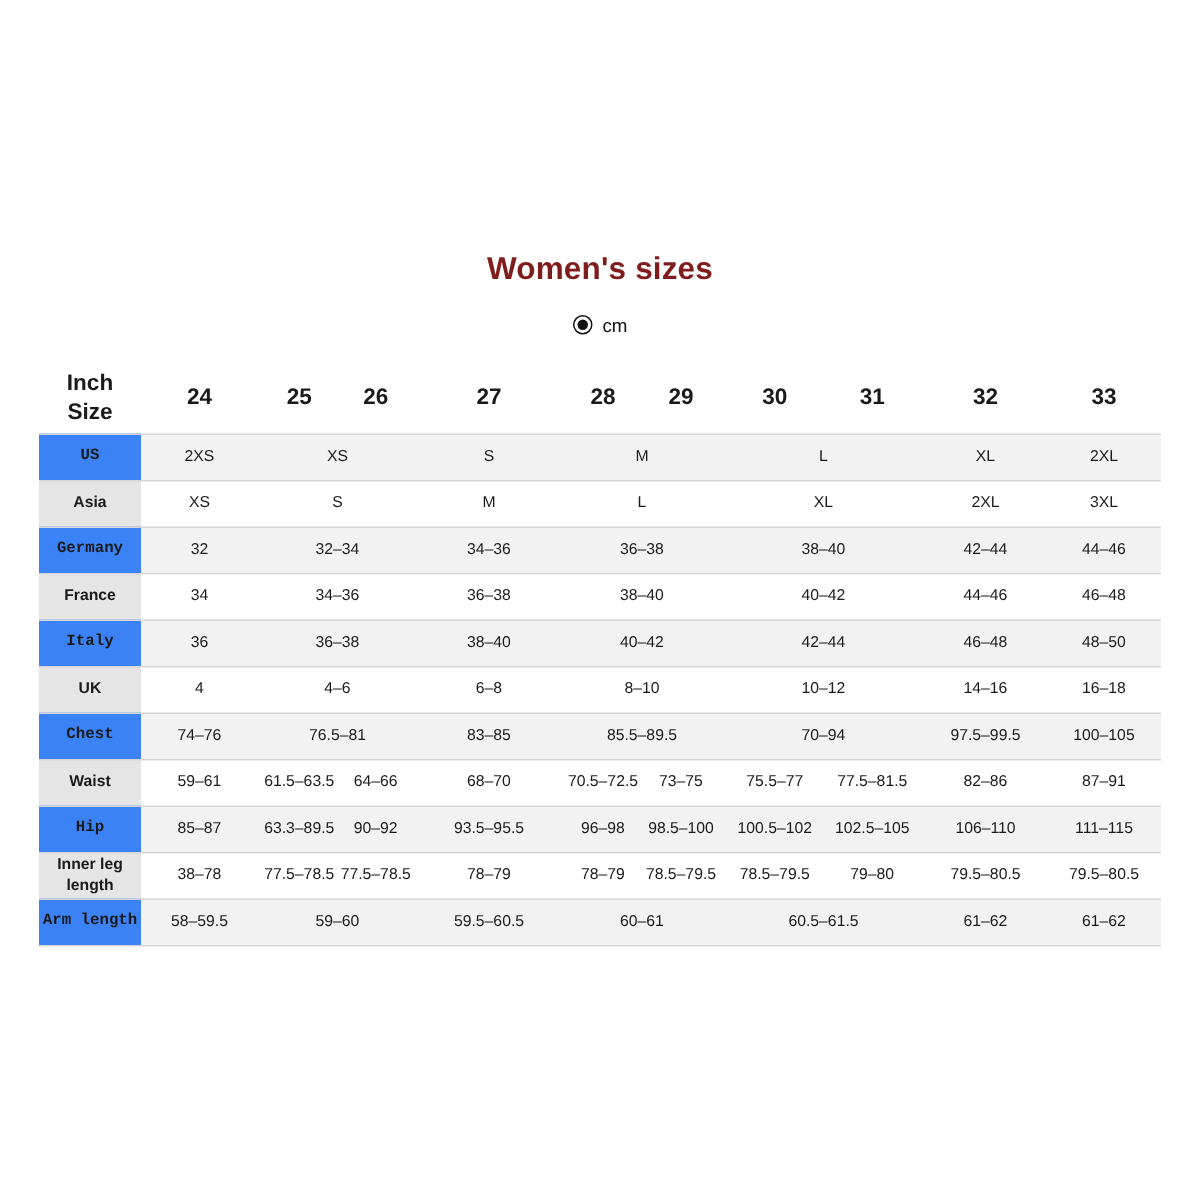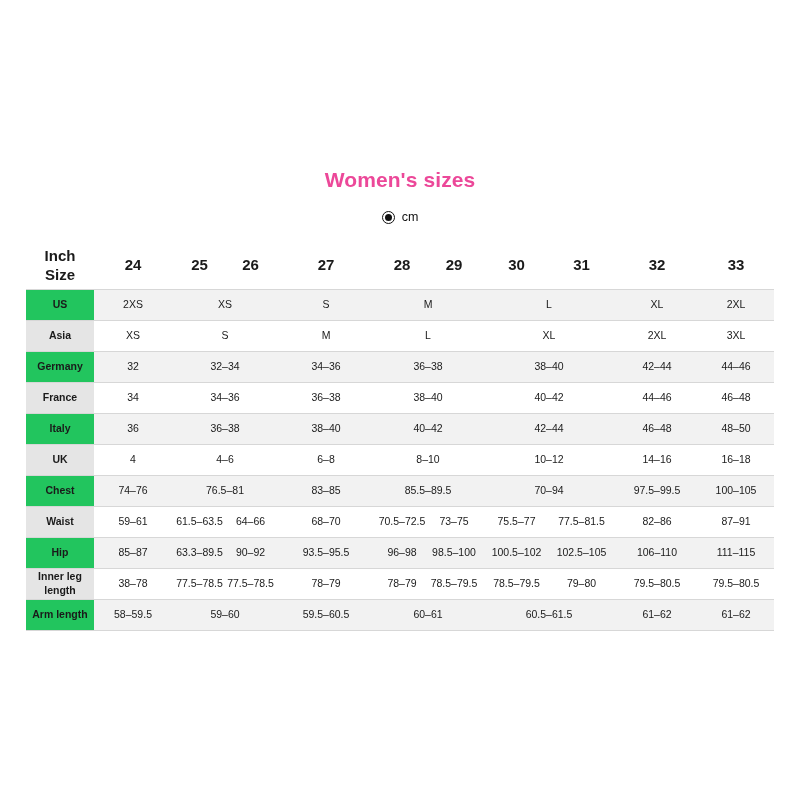--- a/index.html
+++ b/index.html
@@ -15,28 +15,28 @@
     position: relative;
     width: 800px;
     height: 800px;
     background: #ffffff;
     box-sizing: border-box;
   }
   .title {
     text-align: center;
     font-size: 21px;
     font-weight: bold;
-    color: #ec4899;
+    color: #7f1d1d;
     margin-top: 168px;
     letter-spacing: 0.1px;
   }
   .unit-row {
     display: flex;
     justify-content: center;
-    align-items: flex-end;
+    align-items: flex-start;
     margin-top: 18px;
     gap: 7px;
   }
   .radio-outer {
     width: 13px;
     height: 13px;
     border-radius: 50%;
     border: 1px solid #111111;
     background: #ffffff;
     display: inline-flex;
@@ -93,21 +93,22 @@
   td.rowlabel {
     font-weight: bold;
     text-align: center;
     font-size: 10.5px;
     background: #e5e5e5;
   }
   tr.shaded td {
     background: #f2f2f2;
   }
   tr.shaded td.rowlabel {
-    background: #22c55e;
+    background: #3b82f6;
+    font-family: Liberation Mono, monospace;
   }
   .sub {
     display: flex;
     justify-content: space-around;
     align-items: center;
     width: 100%;
   }
   .sub > span { flex: 1 1 0; text-align: center; }
   .colw-label { width: 68px; }
   .colw-2xs { width: 78px; }

